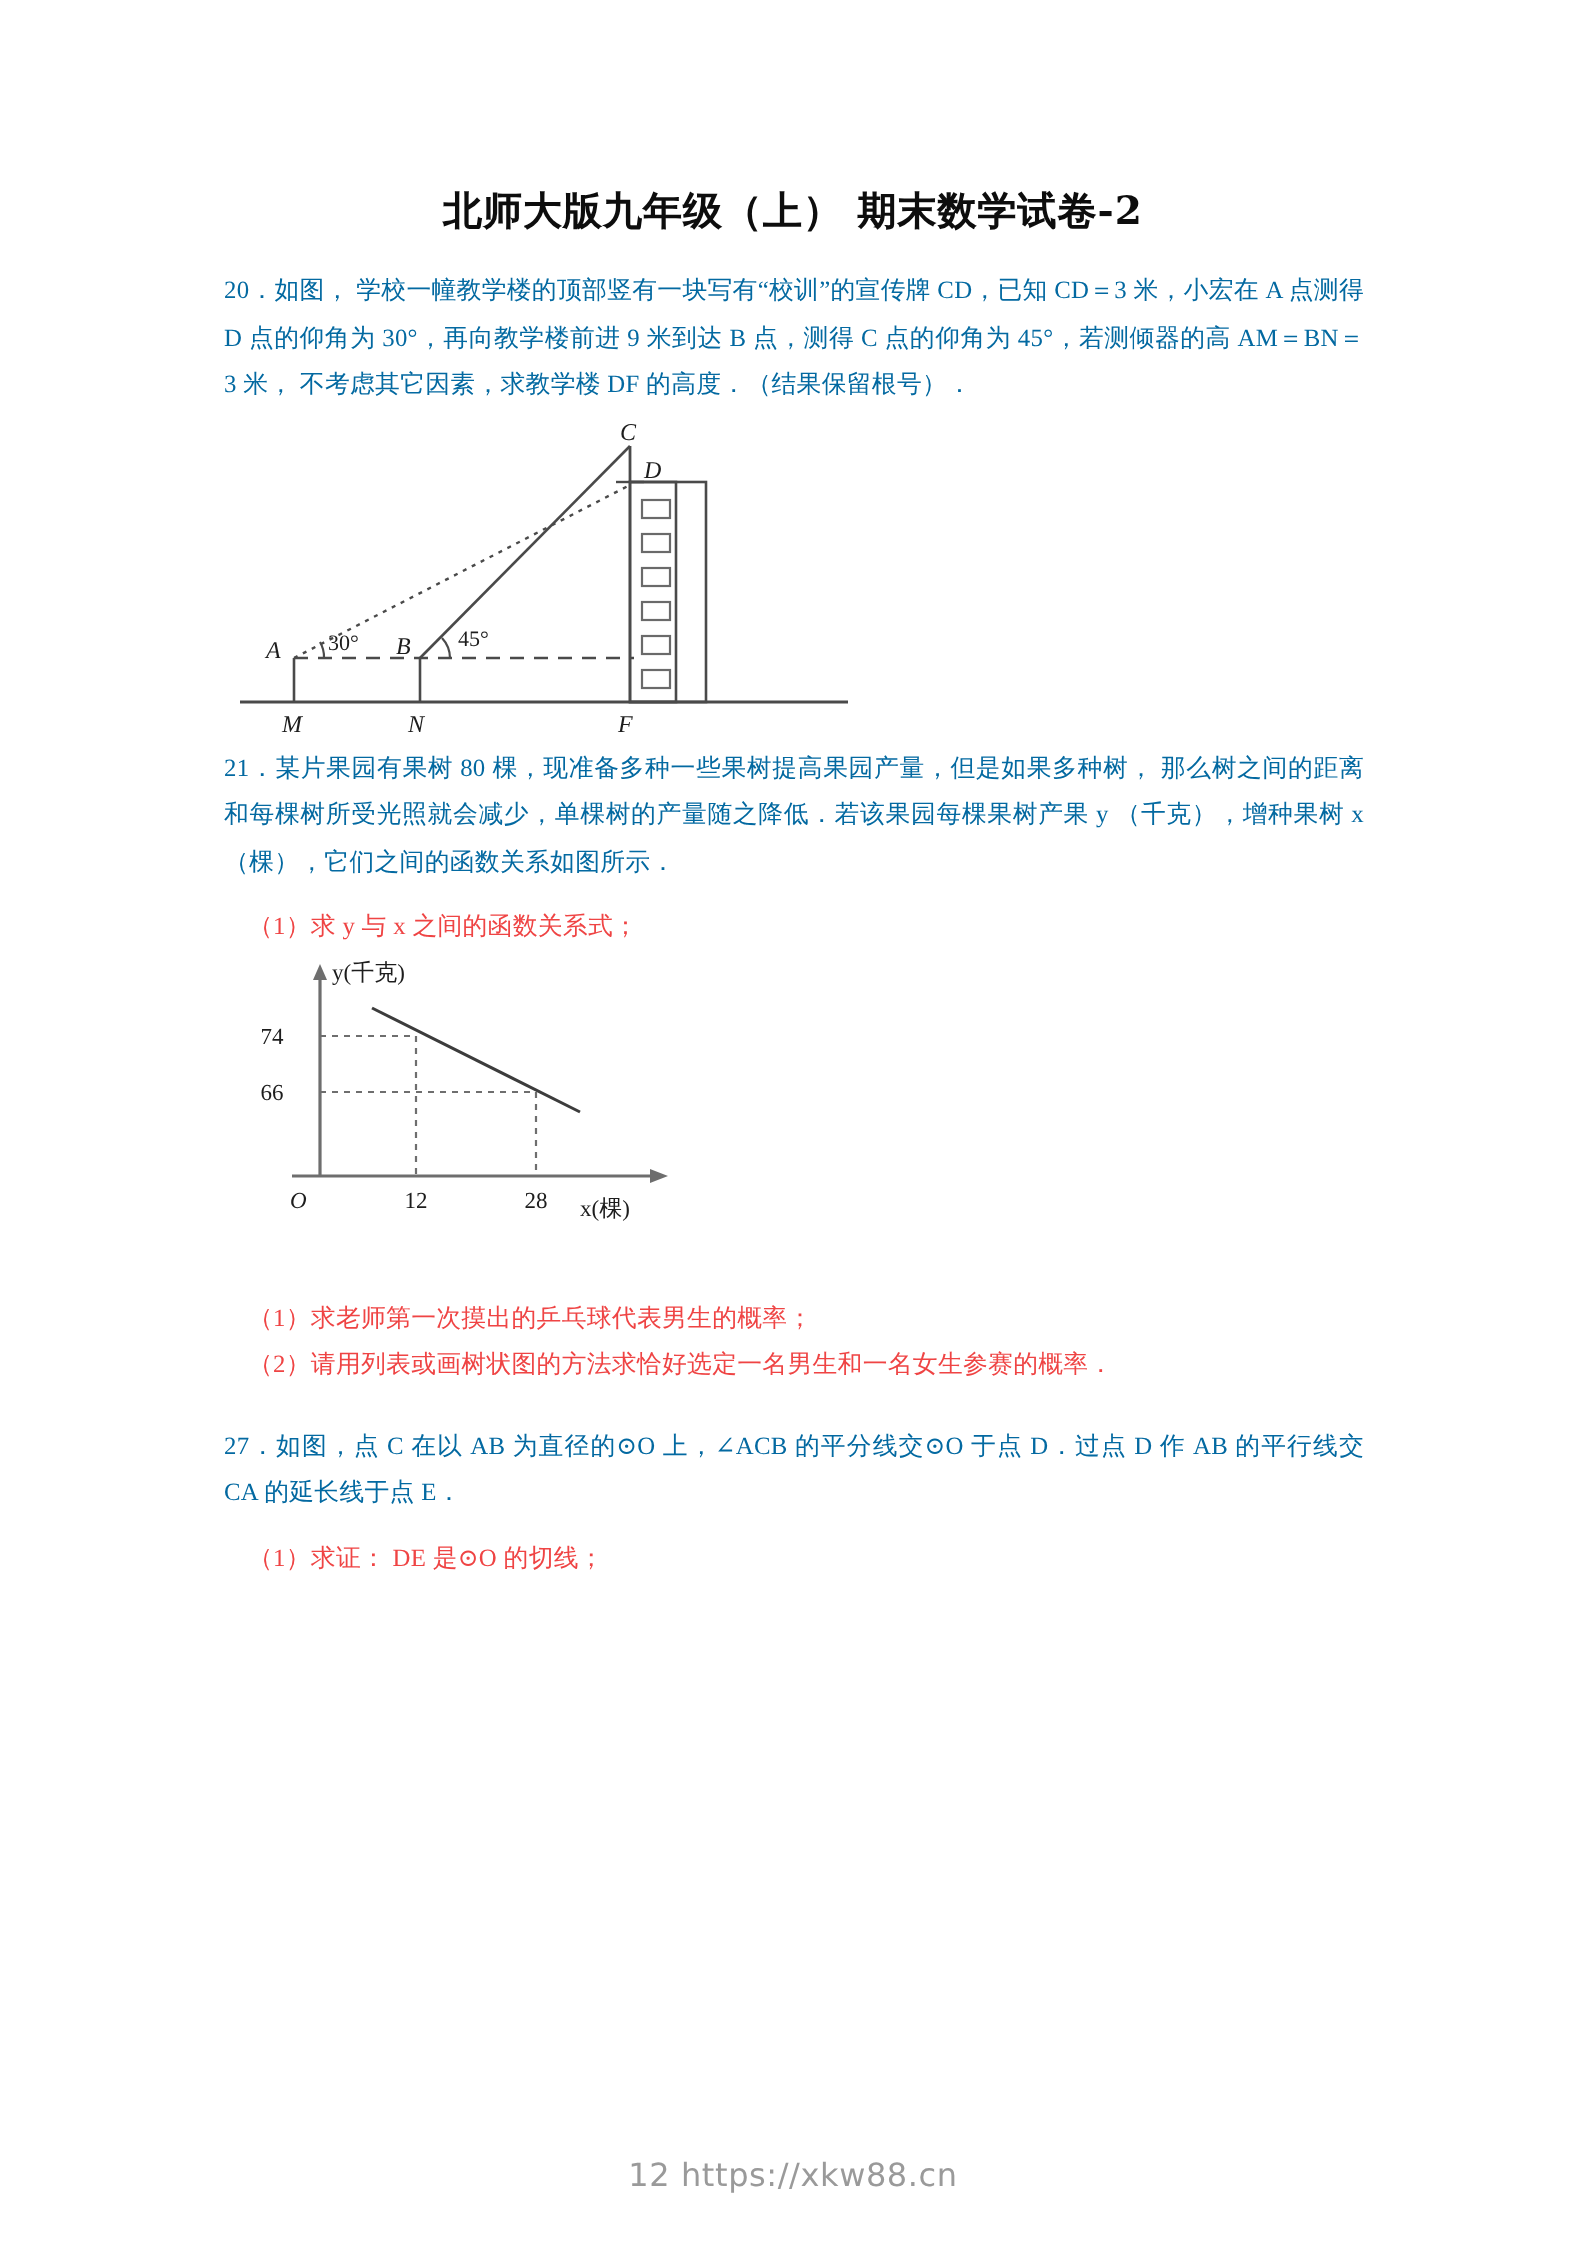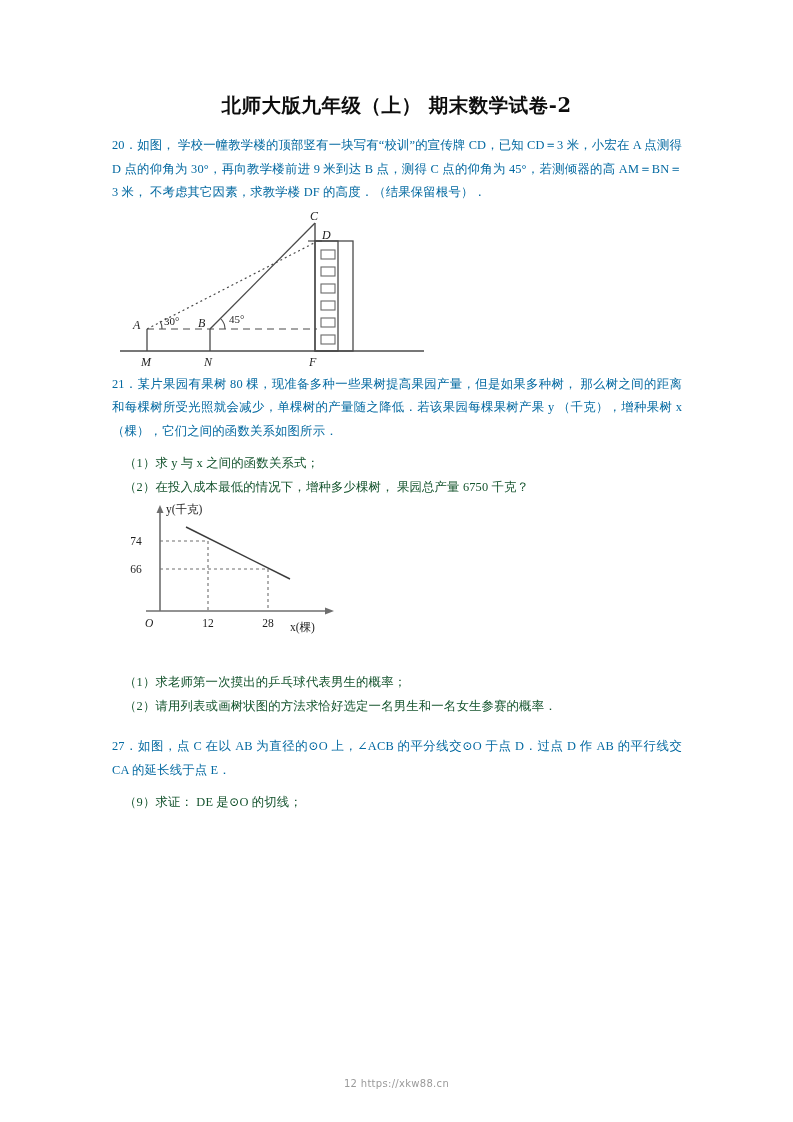--- a/index.html
+++ b/index.html
@@ -50,21 +50,21 @@
     line-height: 23.5px;
     text-align: justify;
     text-justify: inter-ideograph;
     color: #0369a1;
     letter-spacing: 0.15px;
   }
 
   .q-sub {
     font-size: 12.4px;
     line-height: 23.5px;
-    color: #14532d;
+    color: #ef4444;
     padding-left: 12px;
     letter-spacing: 0.15px;
   }
 
   .spacer-sm { height: 9px; }
   .spacer-md { height: 17px; }
   .spacer-lg { height: 26px; }
 
   .fig {
     position: relative;
@@ -80,21 +80,21 @@
     margin-bottom: 4px;
   }
 
   .footer {
     position: absolute;
     left: 0;
     top: 1078px;
     width: 793px;
     text-align: center;
     font-family: "DejaVu Sans", "Liberation Sans", sans-serif;
-    font-size: 10px;
+    font-size: 16px;
     color: #9a9a9a;
     letter-spacing: 0.3px;
   }
 
   svg { display: block; }
   svg text {
     font-family: "Liberation Serif", "DejaVu Serif", serif;
   }
 </style>
 </head>
@@ -149,21 +149,20 @@
           <text x="52" y="114" font-size="11" fill="#1d1d1d">30°</text>
           <text x="117" y="112" font-size="11" fill="#1d1d1d">45°</text>
         </svg>
       </div>
     </div>
 
     <div class="q-block">
       <div class="q-text">21．某片果园有果树 80 棵，现准备多种一些果树提高果园产量，但是如果多种树， 那么树之间的距离和每棵树所受光照就会减少，单棵树的产量随之降低．若该果园每棵果树产果 y （千克），增种果树 x （棵），它们之间的函数关系如图所示．</div>
       <div class="spacer-sm"></div>
       <div class="q-sub">（1）求 y 与 x 之间的函数关系式；</div>
-      <div class="q-sub">（2）在投入成本最低的情况下，增种多少棵树， 果园总产量 6750 千克？</div>
 
       <div class="fig fig-2">
         <svg width="260" height="142" viewBox="0 0 260 142">
 
           <line x1="48" y1="12" x2="48" y2="112" stroke="#6e6e6e" stroke-width="1.6"></line>
           <polygon points="48,6 44.5,14 51.5,14" fill="#6e6e6e"></polygon>
 
           <line x1="34" y1="112" x2="215" y2="112" stroke="#6e6e6e" stroke-width="1.6"></line>
           <polygon points="222,112 213,108.5 213,115.5" fill="#6e6e6e"></polygon>
 
@@ -192,20 +191,20 @@
       <div class="spacer-lg"></div>
       <div class="q-sub">（1）求老师第一次摸出的乒乓球代表男生的概率；</div>
       <div class="q-sub">（2）请用列表或画树状图的方法求恰好选定一名男生和一名女生参赛的概率．</div>
     </div>
 
     <div class="spacer-md"></div>
 
     <div class="q-block">
       <div class="q-text">27．如图，点 C 在以 AB 为直径的⊙O 上，∠ACB 的平分线交⊙O 于点 D．过点 D 作 AB 的平行线交 CA 的延长线于点 E．</div>
       <div class="spacer-sm"></div>
-      <div class="q-sub">（9）求证： DE 是⊙O 的切线；</div>
+      <div class="q-sub">（1）求证： DE 是⊙O 的切线；</div>
     </div>
 
   </div>
 
   <div class="footer">12 https://xkw88.cn</div>
 
 </div>
 
 </body></html>

